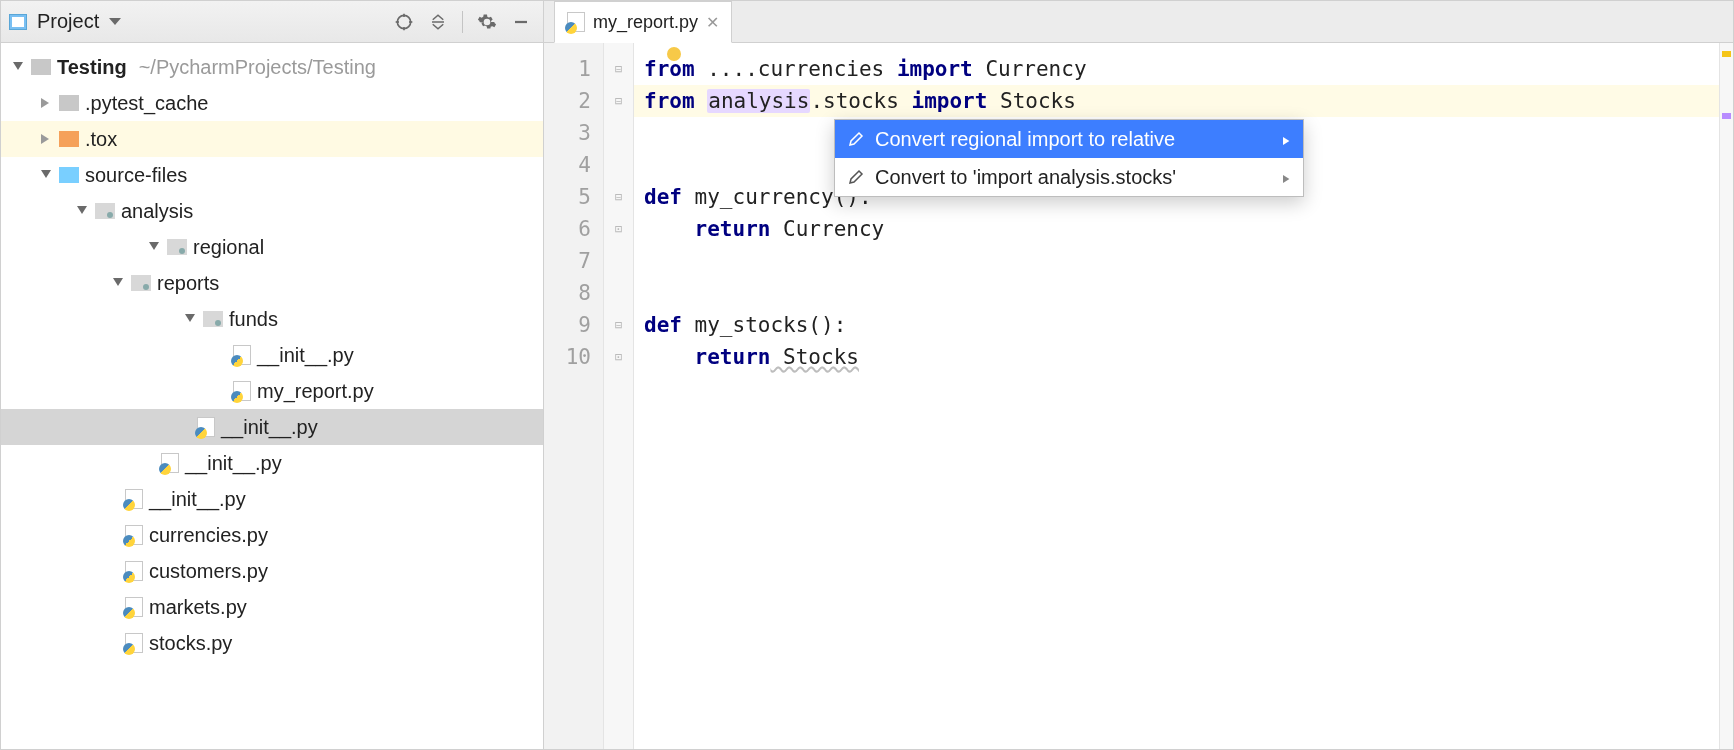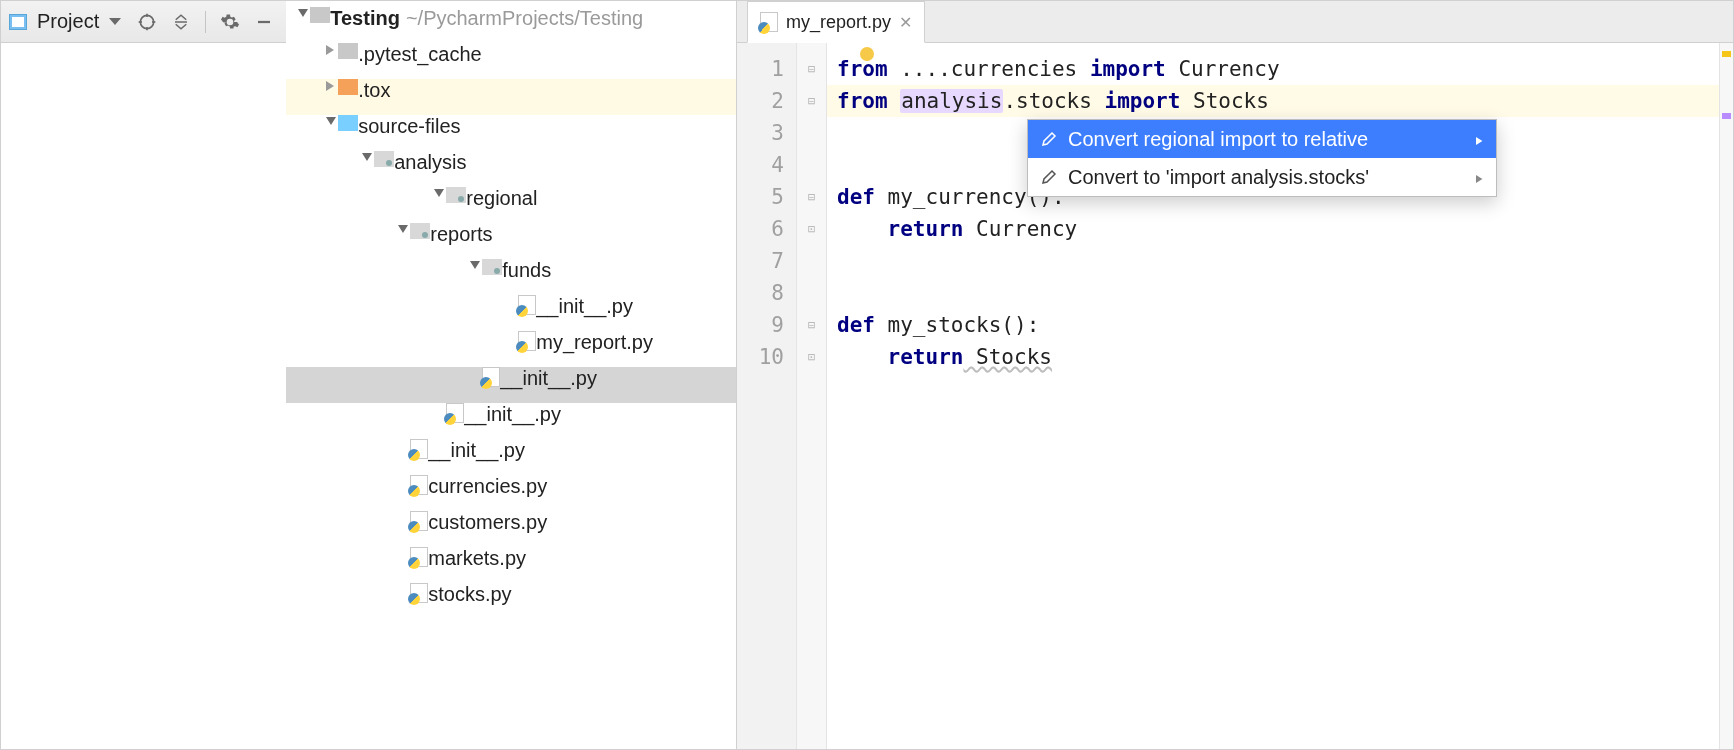--- a/index.html
+++ b/index.html
@@ -8,24 +8,24 @@
   font-size: 18px;
   color: #222;
   background: #fff;
   width: 1734px;
   height: 750px;
   overflow: hidden;
   display: flex;
   border: 1px solid #d0d0d0;
 }
 .sidebar {
-  width: 736px;
+  width: 543px;
   border-right: 1px solid #d0d0d0;
   display: flex;
-  flex-direction: row;
+  flex-direction: column;
   background: #fff;
 }
 .sidebar-header {
   height: 42px;
   background: linear-gradient(#f2f2f2, #e8e8e8);
   border-bottom: 1px solid #d0d0d0;
   display: flex;
   align-items: center;
   padding: 0 8px;
   gap: 6px;
@@ -58,23 +58,24 @@
 .divider-v {
   width: 1px; height: 22px; background: #c4c4c4; margin: 0 4px;
 }
 .tree {
   flex: 1;
   overflow: auto;
   padding-top: 6px;
 }
 .tree-row {
   display: flex;
+  align-items: center;
   height: 36px;
   padding-left: 10px;
-  gap: 0;
+  gap: 6px;
   white-space: nowrap;
   cursor: pointer;
 }
 .tree-row.sel { background: #d5d5d5; }
 .tree-row.hl { background: #fffae3; }
 .arrow {
   width: 14px; height: 14px;
   display:inline-flex;align-items:center;justify-content:center;
 }
 .arrow svg { width: 10px; height: 10px; }

